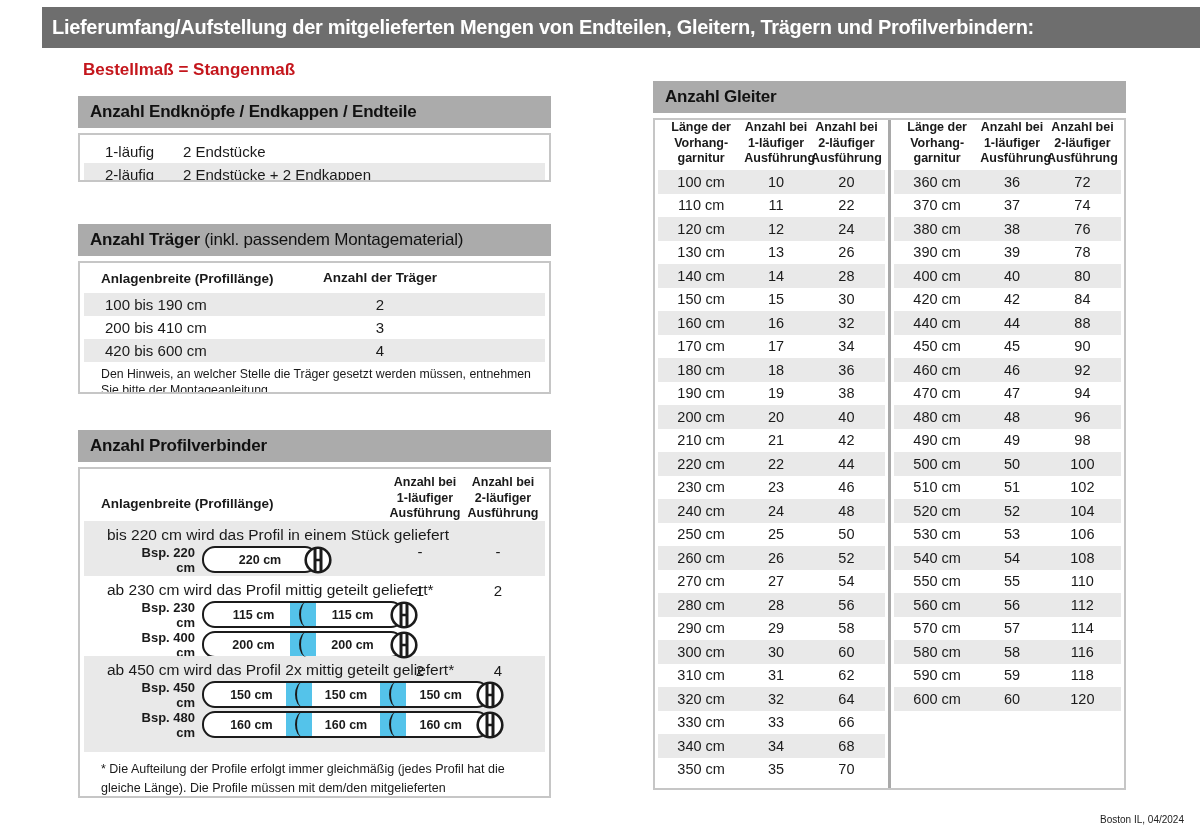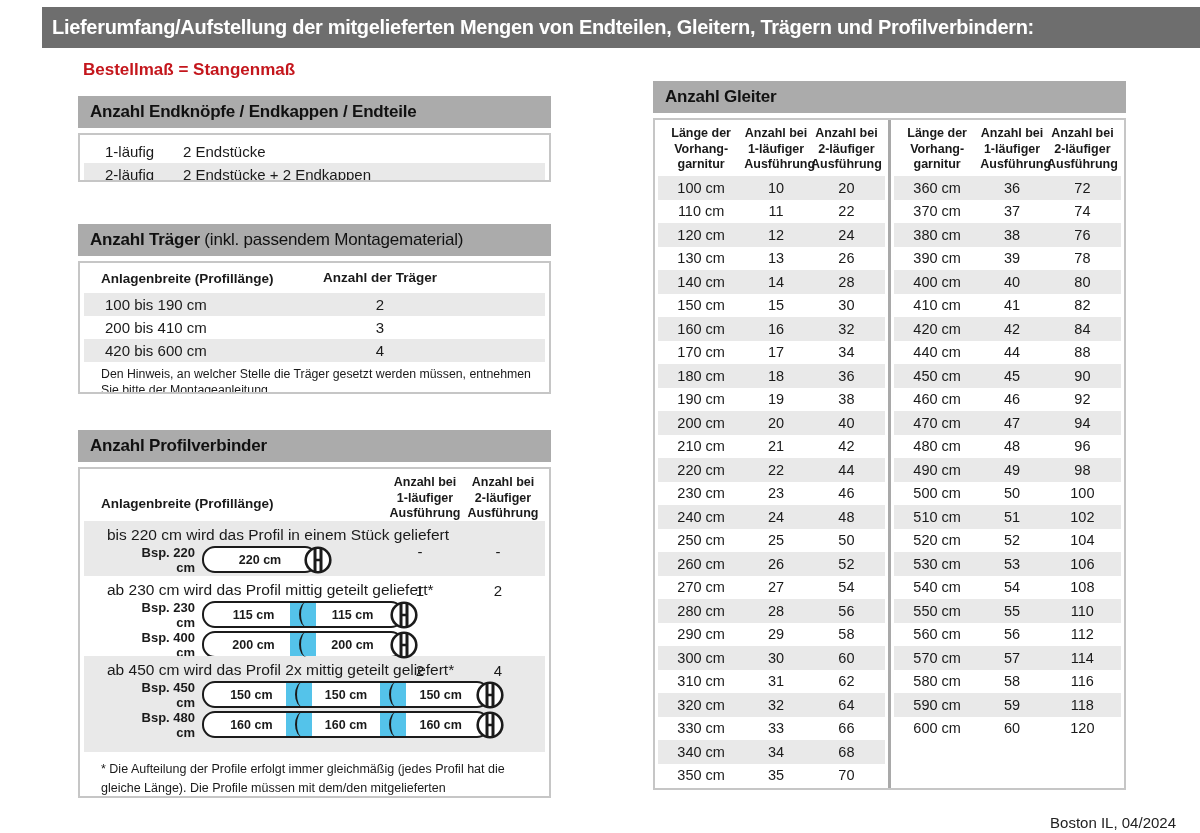--- a/index.html
+++ b/index.html
@@ -60,27 +60,27 @@
   .rod-joint{position:absolute;top:0;bottom:0;width:26px;margin-left:-13px;z-index:1;}
   .joint-blue{position:absolute;inset:0;background:var(--accent_blue);}
   .joint-arc{position:absolute;left:9px;top:-1px;bottom:-1px;width:13px;border-left:2.5px solid #1b1b1b;border-radius:50%;}
   .rod-end{position:absolute;right:-17px;top:50%;transform:translateY(-50%);z-index:3;line-height:0;}
   .p-foot{margin:8px 8px 0 21px;font-size:12.5px;line-height:1.5;}
 
   
   .g-half{position:absolute;top:0;bottom:0;width:233px;}
   .g-left{left:0}.g-right{left:236px;}
   .g-div{position:absolute;left:233px;top:0;bottom:0;width:3px;background:#a9a9a9;}
-  .g-head{height:50px;padding-top:6px;margin:0 3px;display:grid;grid-template-columns:38% 28% 34%;}
+  .g-head{height:50px;margin:0 3px;display:grid;grid-template-columns:38% 28% 34%;}
   .g-head span{text-align:center;font-weight:bold;font-size:12.5px;line-height:1.25;white-space:pre-line;}
   .g-row{display:grid;grid-template-columns:38% 28% 34%;height:23.5px;align-items:center;margin:0 3px;font-size:14.5px;}
   .g-row span{text-align:center;}
   .g-row:nth-child(odd){background:var(--row_alt);}
 
-  .footer{position:absolute;right:24px;top:814px;font-size:15px;color:#222;}
+  .footer{position:absolute;right:16px;top:814px;font-size:10px;color:#222;}
 </style>
 </head>
 <body>
 
 <div class="canvas">
 
   <div class="title-bar">
     <span>Lieferumfang/Aufstellung der mitgelieferten Mengen von Endteilen, Gleitern, Trägern und Profilverbindern:</span>
   </div>
 
@@ -435,25 +435,20 @@
             <span>390 cm</span>
             <span>39</span>
             <span>78</span>
           </div>
           <div class="g-row">
             <span>400 cm</span>
             <span>40</span>
             <span>80</span>
           </div>
           <div class="g-row">
-            <span>410 cm</span>
-            <span>41</span>
-            <span>82</span>
-          </div>
-          <div class="g-row">
             <span>420 cm</span>
             <span>42</span>
             <span>84</span>
           </div>
           <div class="g-row">
             <span>440 cm</span>
             <span>44</span>
             <span>88</span>
           </div>
           <div class="g-row">

